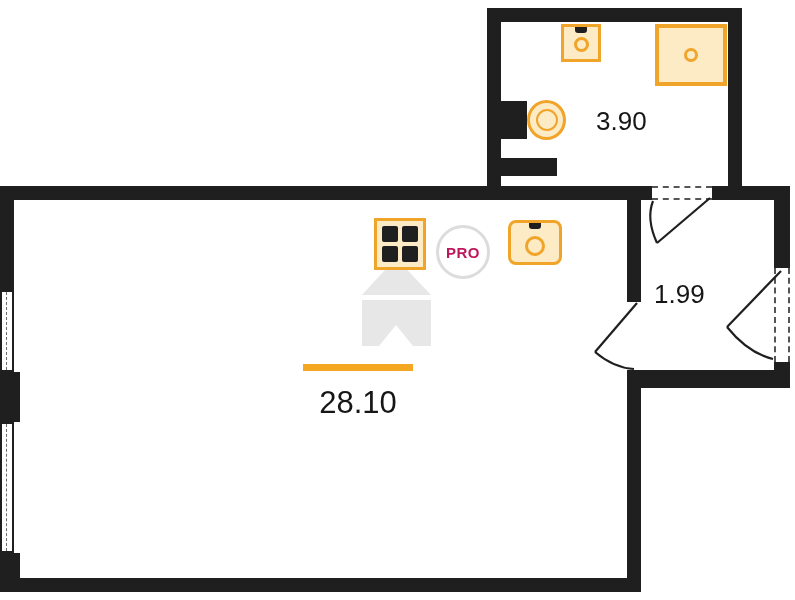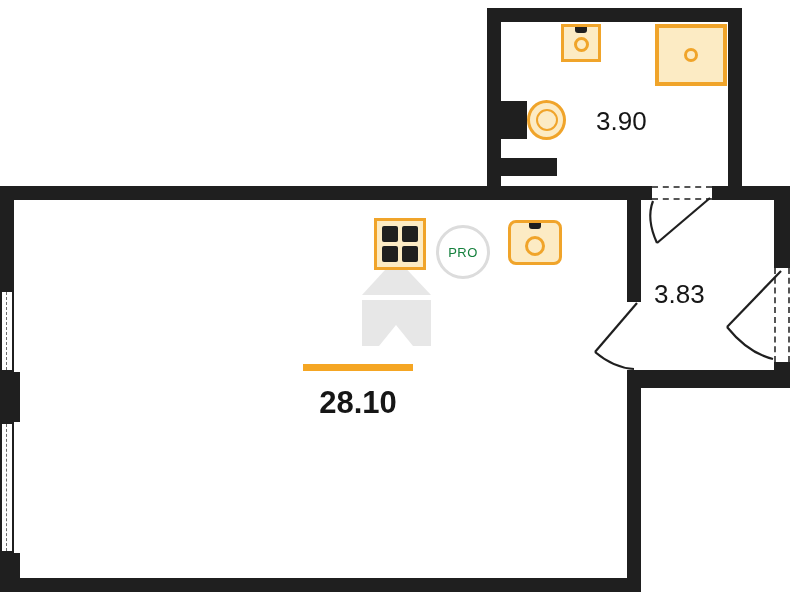--- a/index.html
+++ b/index.html
@@ -24,26 +24,26 @@
   .tap{position:absolute;left:50%;top:0;transform:translateX(-50%);width:12px;height:6px;
        background:#1f1f1f;border-radius:0 0 3px 3px;}
   .basin{left:561px;top:24px;width:40px;height:38px;}
   .shower{left:655px;top:24px;width:72px;height:62px;border-width:4px;}
   .toilet-tank{position:absolute;left:501px;top:101px;width:26px;height:38px;background:#1f1f1f;z-index:5;}
   .toilet-bowl{position:absolute;left:527px;top:100px;width:39px;height:40px;box-sizing:border-box;
                border:3px solid #F0A42A;background:#FCEBC4;border-radius:50%;z-index:5;}
   .svg-overlay{position:absolute;left:0;top:0;z-index:2;pointer-events:none;}
   .svg-doors{position:absolute;left:0;top:0;z-index:6;pointer-events:none;}
   .area-label{position:absolute;color:#161616;font-size:26px;z-index:8;white-space:nowrap;text-align:center;}
-  .area-label.total{font-size:31px;font-weight:700;}
+  .area-label.total{font-size:31px;font-weight:400;}
   .accent-line{position:absolute;left:303px;top:364px;width:110px;height:7px;background:#F5A623;z-index:8;}
   .pro-badge{position:absolute;left:436px;top:225px;width:54px;height:54px;border:3px solid #DCDCDC;
              border-radius:50%;background:#ffffff;display:flex;align-items:center;justify-content:center;
              z-index:7;box-sizing:border-box;}
-  .pro-badge span{color:#15803d;font-weight:400;font-size:13px;letter-spacing:.5px;}
+  .pro-badge span{color:#be185d;font-weight:700;font-size:15px;letter-spacing:.5px;}
 </style>
 </head>
 <body>
 
 <div class="plan">
 
   <svg class="svg-overlay" width="795" height="600">
     <polygon points="396,258 431,295 362,295" fill="#E7E7E7"></polygon>
     <polygon points="362,300 431,300 431,346 413,346 396,325 379,346 362,346" fill="#E7E7E7"></polygon>
   </svg>
@@ -114,17 +114,17 @@
   <div class="fix ksink">
     <div class="tap"></div>
     <div class="ring" style="left:14px;top:13px;width:20px;height:20px"></div>
   </div>
 
   <div class="pro-badge">
     <span>PRO</span>
   </div>
 
   <div class="area-label" style="left:596px;top:106px">3.90</div>
-  <div class="area-label" style="left:654px;top:279px">3.83</div>
+  <div class="area-label" style="left:654px;top:279px">1.99</div>
   <div class="accent-line"></div>
   <div class="area-label total" style="left:296px;top:385px;width:124px;text-align:center">28.10</div>
 
 </div>
 
 </body></html>

